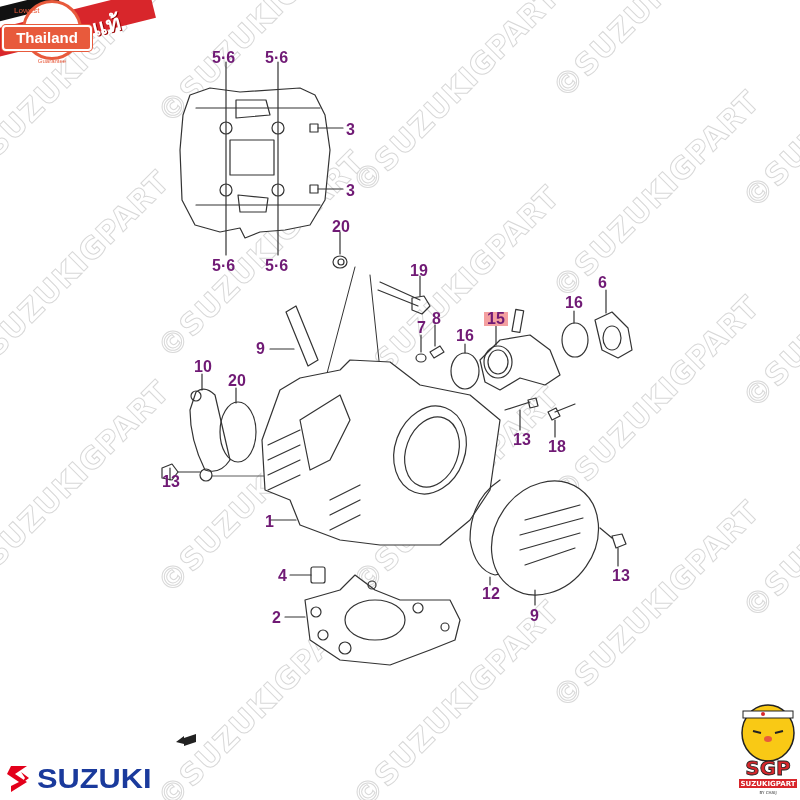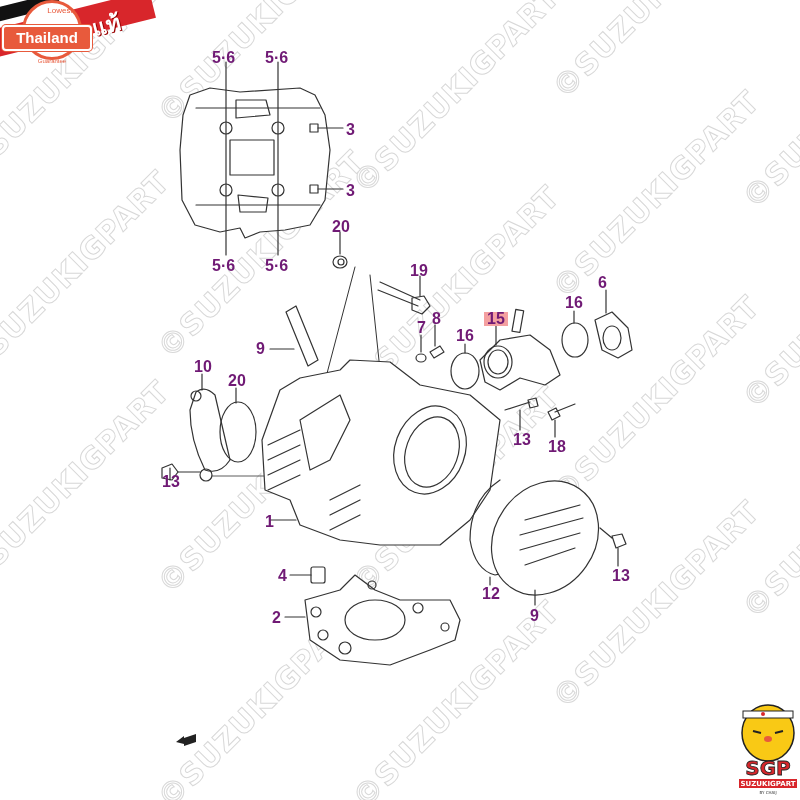--- a/index.html
+++ b/index.html
@@ -6,21 +6,21 @@
   #canvas{position:relative;width:800px;height:800px;overflow:hidden;background:#fff;font-family:"Liberation Sans",sans-serif;}
   .wm{position:absolute;font-family:"DejaVu Sans",sans-serif;font-size:30px;font-weight:bold;color:#fff;
       -webkit-text-stroke:1px #d8d8d8;transform:rotate(-45deg);transform-origin:left bottom;white-space:nowrap;letter-spacing:1px;}
   .lbl{position:absolute;font-family:"Liberation Sans",sans-serif;font-size:16px;color:#701a75;line-height:12px;font-weight:bold;}
   .lbl.hl{background:#f4a0a0;padding:1px 3px;}
   svg.draw{position:absolute;left:0;top:0;}
   .badge{position:absolute;left:0;top:0;width:140px;height:70px;}
   .badge .stripe{position:absolute;left:-10px;top:10px;width:165px;height:28px;background:#d8262b;transform:rotate(-14deg);}
   .badge .stripe-dark{position:absolute;left:-20px;top:2px;width:80px;height:14px;background:#111;transform:rotate(-14deg);}
   .badge .circle{position:absolute;left:22px;top:0px;width:60px;height:60px;border-radius:50%;background:#fff;border:3px solid #e85a3c;box-sizing:border-box;}
-  .badge .lowest{position:absolute;left:38px;top:6px;width:44px;text-align:center;font-size:8px;color:#e85a3c;}
+  .badge .lowest{position:absolute;left:14px;top:6px;width:44px;text-align:left;font-size:8px;color:#e85a3c;}
   .badge .guar{position:absolute;left:24px;top:58px;width:56px;text-align:center;font-size:6px;color:#e85a3c;}
   .badge .pill{position:absolute;left:2px;top:25px;width:86px;height:22px;background:#e85a3c;border:2px solid #fff;border-radius:4px;box-shadow:0 0 0 1px #e85a3c;
       color:#fff;font-size:15px;font-weight:bold;text-align:center;line-height:22px;}
   .badge .thai{position:absolute;left:92px;top:8px;color:#fff;font-size:22px;font-weight:bold;transform:rotate(-14deg);text-shadow:1px 1px 0 #900;}
   .badge .thai2{position:absolute;left:-2px;top:52px;color:#fff;font-size:12px;font-weight:bold;transform:rotate(-14deg);}
   .suzuki{position:absolute;left:5px;top:763px;display:flex;align-items:center;gap:4px;}
   .suzuki .txt{font-family:"Liberation Sans",sans-serif;font-weight:900;font-size:28px;color:#1a3a9c;letter-spacing:0px;transform:scaleX(1.1);transform-origin:left;}
   .fwd{position:absolute;left:176px;top:732px;}
   .mascot{position:absolute;left:722px;top:695px;width:70px;height:100px;margin-left:11px;}
 </style>
@@ -229,20 +229,27 @@
     <div class="stripe-dark"></div>
     <div class="stripe"></div>
     <div class="thai">แท้</div>
     <div class="thai2">ทุ</div>
     <div class="circle"></div>
     <div class="lowest">Lowest</div>
     <div class="pill">Thailand</div>
     <div class="guar">Guarantee</div>
   </div>
 
+  <div class="suzuki">
+    <svg width="28" height="26" viewBox="0 0 28 26">
+      <polygon points="6,0 22,0 10,8 22,16 6,26 6,20 14,16 2,8" fill="#e3001b"></polygon>
+      <polygon points="16,6 24,12 16,18 20,12" fill="#e3001b"></polygon>
+    </svg>
+    <span class="txt">SUZUKI</span>
+  </div>
 
   <div class="mascot">
     <svg width="70" height="100" viewBox="0 0 70 100">
       <ellipse cx="35" cy="38" rx="26" ry="28" fill="#f9c915" stroke="#222" stroke-width="1.5"></ellipse>
       <rect x="10" y="16" width="50" height="7" fill="#fff" stroke="#222" stroke-width="1"></rect>
       <circle cx="30" cy="19" r="2" fill="#d8262b"></circle>
       <path d="M20 36 L28 38 M42 38 L50 36" stroke="#222" stroke-width="2"></path>
       <ellipse cx="35" cy="44" rx="4" ry="3" fill="#e85a3c"></ellipse>
       <text x="35" y="80" text-anchor="middle" font-family="DejaVu Sans, sans-serif" font-weight="bold" font-size="20" fill="#d8262b" stroke="#222" stroke-width="0.8">SGP</text>
       <rect x="6" y="84" width="58" height="9" fill="#d8262b"></rect>

